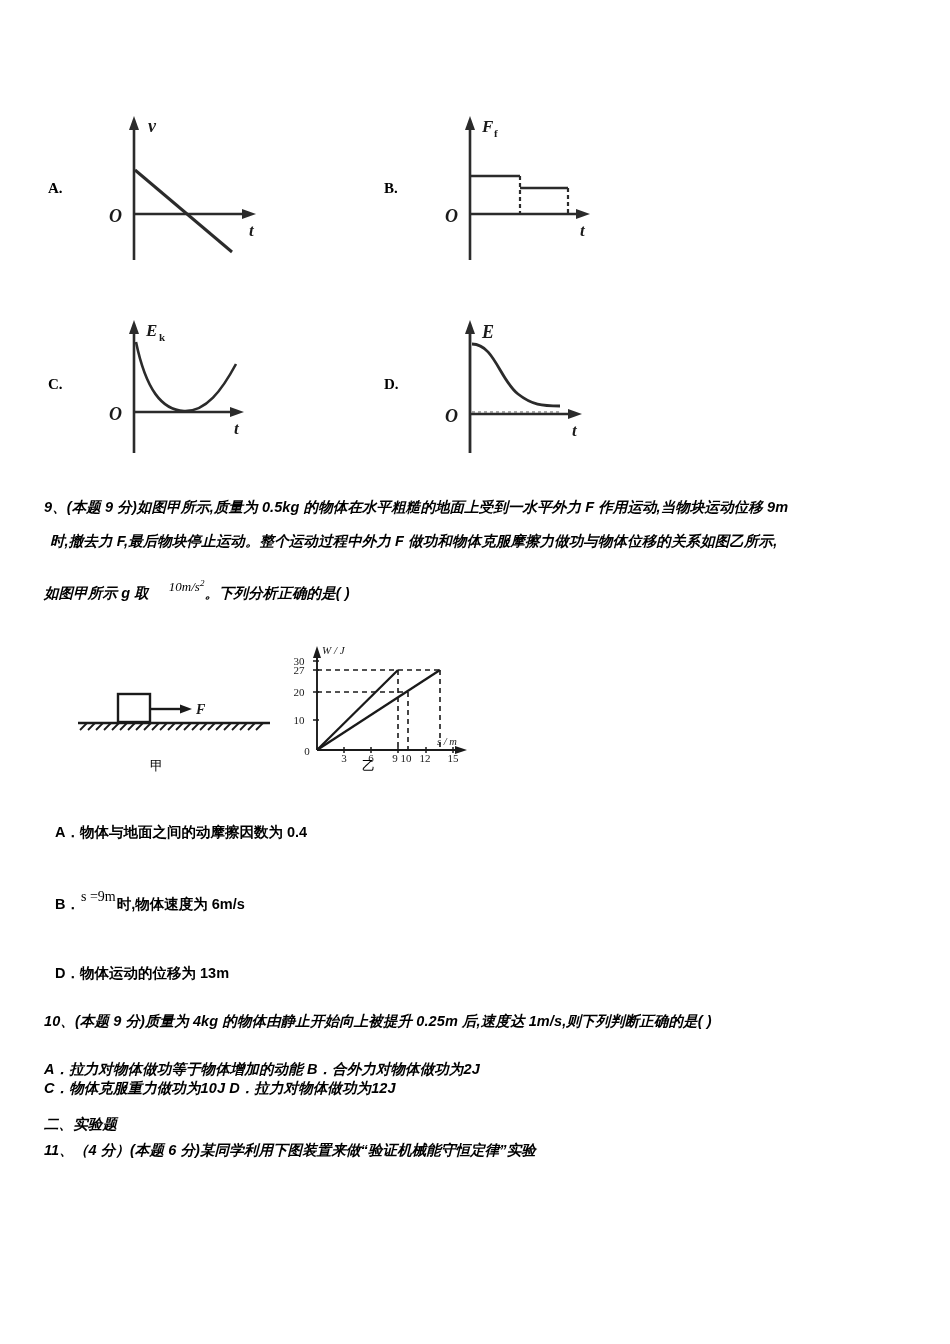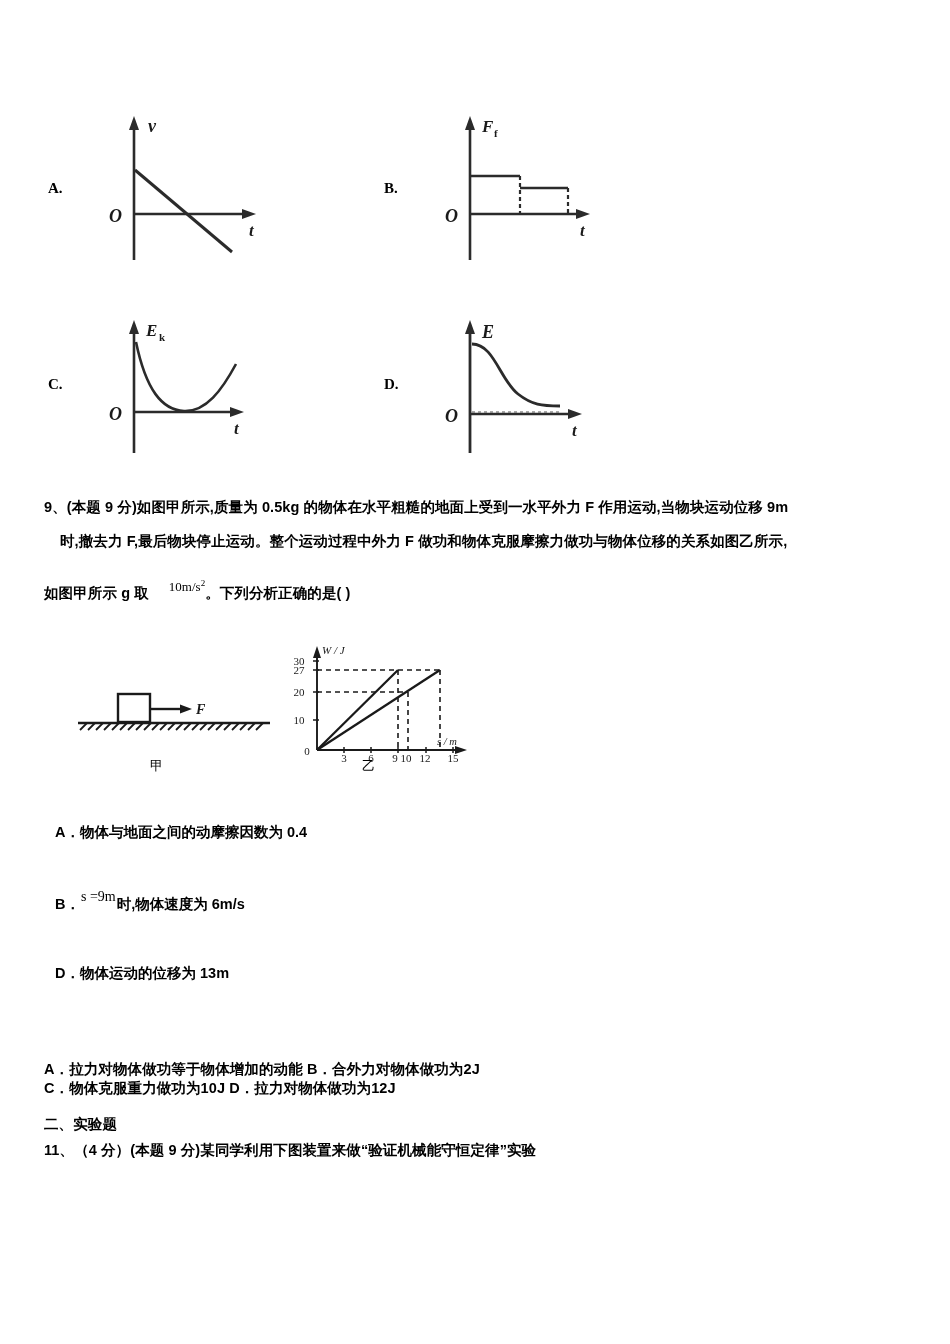--- a/index.html
+++ b/index.html
@@ -46,23 +46,24 @@
 
   
   .q-text {
     position: absolute;
     font-family: "Liberation Sans", sans-serif;
     font-weight: bold;
     font-size: 14.5px;
     line-height: 20px;
     color: #000;
     letter-spacing: 0.1px;
+    font-style: italic;
   }
   .q9-l1 { left: 44px; top: 497px; width: 880px; }
-  .q9-l2 { left: 60px; top: 531px; width: 880px; }
+  .q9-l2 { left: 50px; top: 531px; width: 880px; }
   .q9-l3 { left: 44px; top: 580px; width: 500px; }
 
   .sup-formula {
     font-family: "Liberation Serif", serif;
     font-weight: normal;
     font-size: 13px;
     position: relative;
     top: -7px;
     letter-spacing: 0;
     margin-left: 20px;
@@ -300,19 +301,20 @@
 
   <div class="choice ch9b">
     <span>B．</span><span class="inline-math">s =9m</span><span>时,物体速度为 6m/s</span>
   </div>
 
 
   <div class="choice ch9d">
     <span>D．</span><span>物体运动的位移为 13m</span>
   </div>
 
+  <div class="q-text q10-l1">10、(本题 9 分)质量为 4kg 的物体由静止开始向上被提升 0.25m 后,速度达 1m/s,则下列判断正确的是(      )</div>
   <div class="q-text q10-l2">A．拉力对物体做功等于物体增加的动能   B．合外力对物体做功为2J</div>
   <div class="q-text q10-l3">C．物体克服重力做功为10J   D．拉力对物体做功为12J</div>
 
   <div class="q-text sec-head">二、实验题</div>
-  <div class="q-text q11-l1">11、（4 分）(本题 9 分)某同学利用下图装置来做“验证机械能守恒定律”实验</div>
+  <div class="q-text q11-l1">11、（4 分）(本题 6 分)某同学利用下图装置来做“验证机械能守恒定律”实验</div>
 
 </div>
 
 </body></html>

